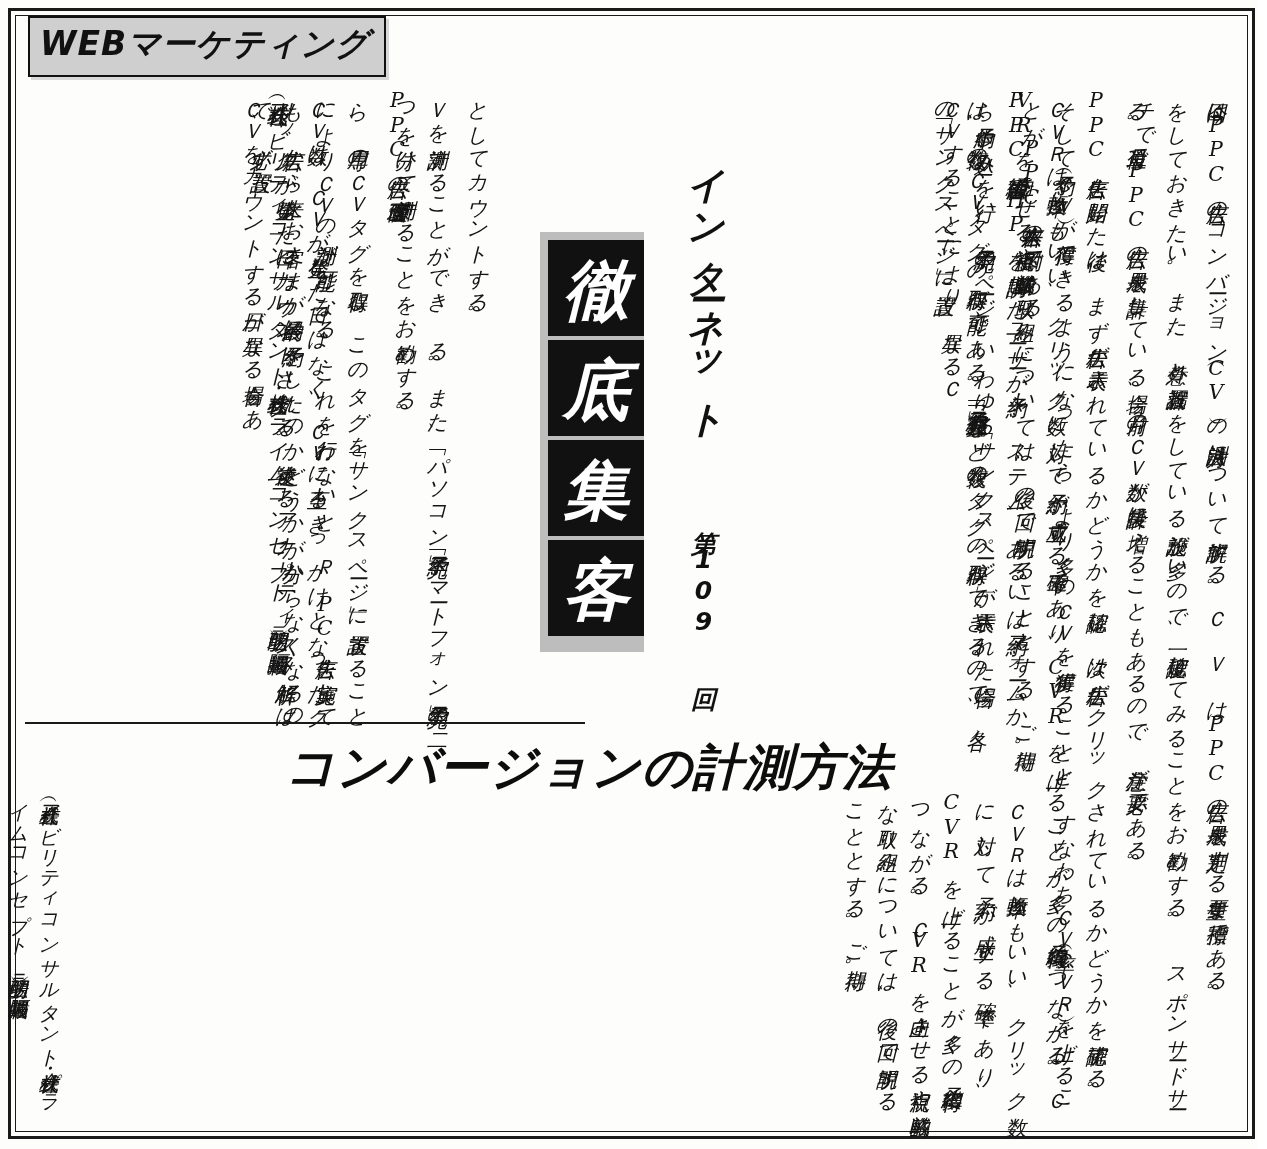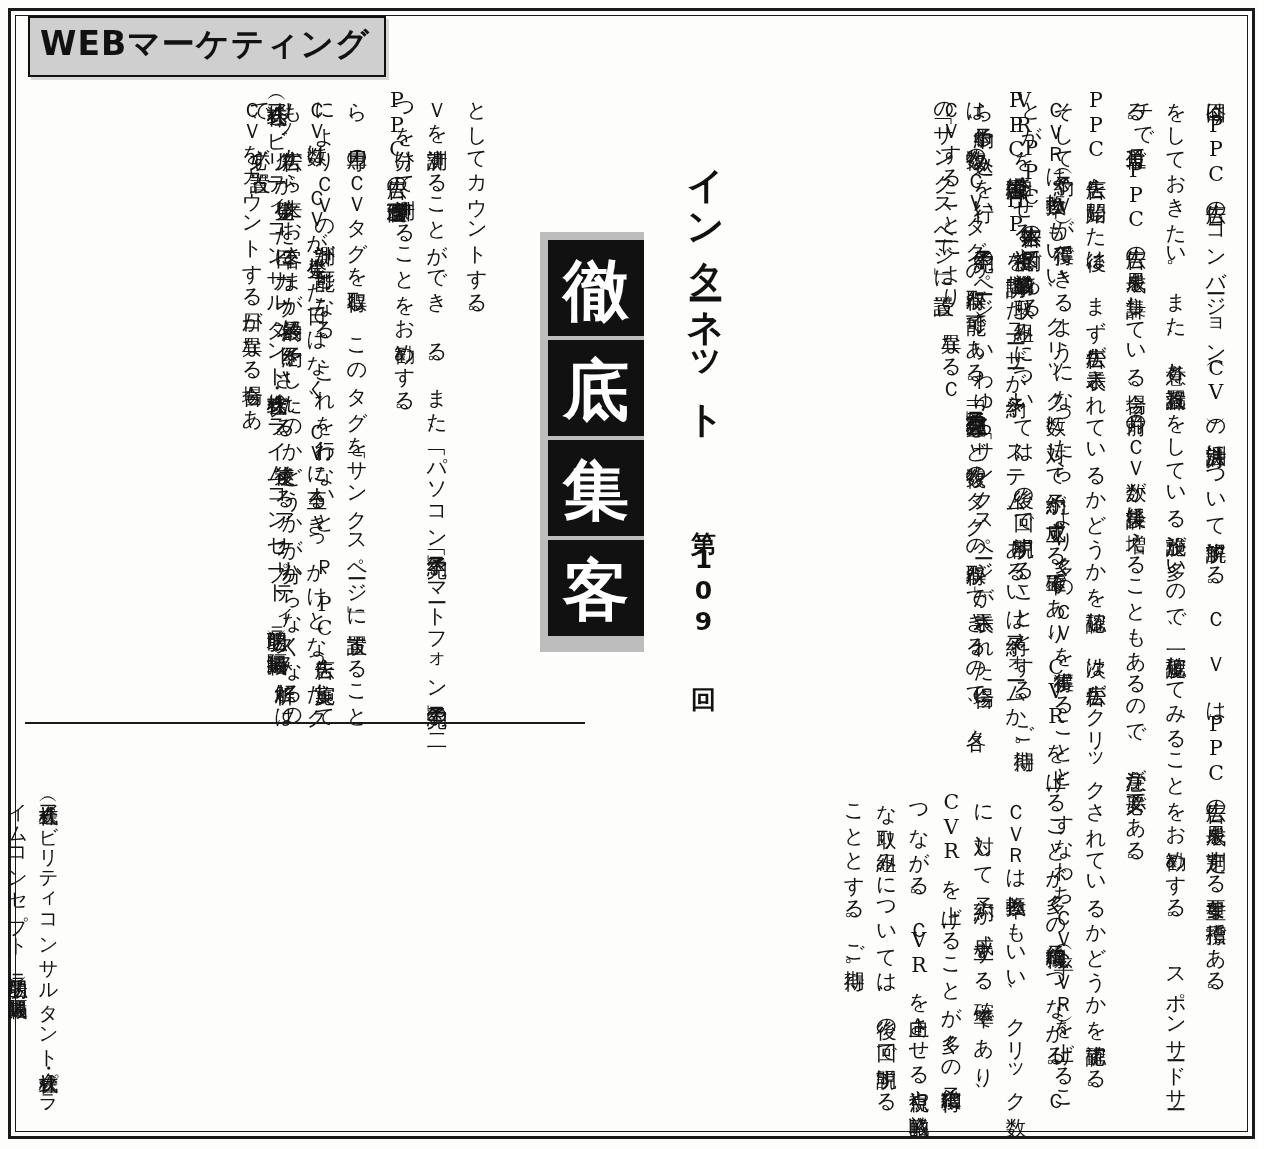--- a/index.html
+++ b/index.html
@@ -10,20 +10,21 @@
   body {
     font-family: "Liberation Serif", "DejaVu Serif", serif;
     color: #111;
   }
   #page {
     position: relative;
     width: 1258px;
     height: 1149px;
     background: #fdfdfb;
     overflow: hidden;
+    font-style: italic;
   }
 
   
   .frame-outer {
     position: absolute;
     left: 8px; top: 8px;
     width: 1247px; height: 1131px;
     border: 3px solid #1a1a1a;
     box-sizing: border-box;
   }
@@ -195,20 +196,21 @@
     <div class="series-number">第 109 回</div>
     <div class="kanji-shadow"></div>
     <div class="series-kanji">
       <div class="k">徹</div>
       <div class="k">底</div>
       <div class="k">集</div>
       <div class="k">客</div>
     </div>
   </div>
 
+  <div class="headline">コンバージョンの計測方法</div>
 
   <div class="col full w1" style="right:26px;">今回はPPC広告のコンバージョン（CV）の計測方法について解説する。Ｃ Ｖ はPPC広告の成果を判定する重要な指標である。</div>
   <div class="col full w1" style="right:66px;">をしておきたい。また、意外と設置漏れをしている施設が多いので、一度確認してみることをお勧めする。 スポンサードサーチで</div>
   <div class="col full w1" style="right:106px;">る。月単位でPPC広告の成果を集計している場合、前月のＣＶ数が集計後に増えることもあるので、注意が必要である。</div>
   <div class="col full w1" style="right:146px;">PPC広告を開始した後は、まず広告が表示されているかどうかを確認し、次は広告がクリックされているかどうかを確認する。そして予約（ＣＶ）が獲得できるようになったら、より多くのＣＶを獲得することと、すなわちＣＶ率（ＣＶＲ）を上げることがPPC広告本来の目的である。</div>
   <div class="col full w1" style="right:186px;">ＣＶＲは転換率ともいい、クリック数に対して予約が成立する確率であり、CVRを上げることが多くの予約獲得につながる。ＣVRを向上させる視点や戦略的な取り組みについては、後の回で説明することとする。ご期待。</div>
 
   <div class="col top w1" style="right:226px;">PPC広告経由でHPを訪問したユーザーが予約シ ステム、あるいは予約フォームから予約申し込みを行い、予約完了のページ、いわゆる「サンクスページ」が表示された場合に、ＣＶすることにより、異なるＣ</div>
   <div class="col top w1" style="right:266px;">は、複数のＣＶタグの取得が可能である。「予約完了」「会員登録」など複数のタグの取得ができるので、各々の「サンクスページ」に設置</div>
 

